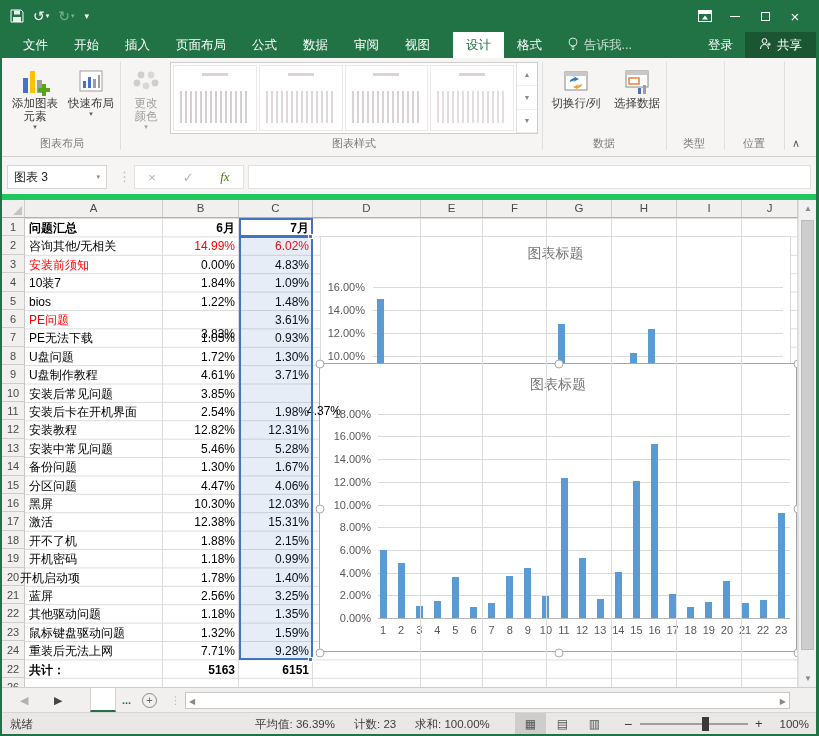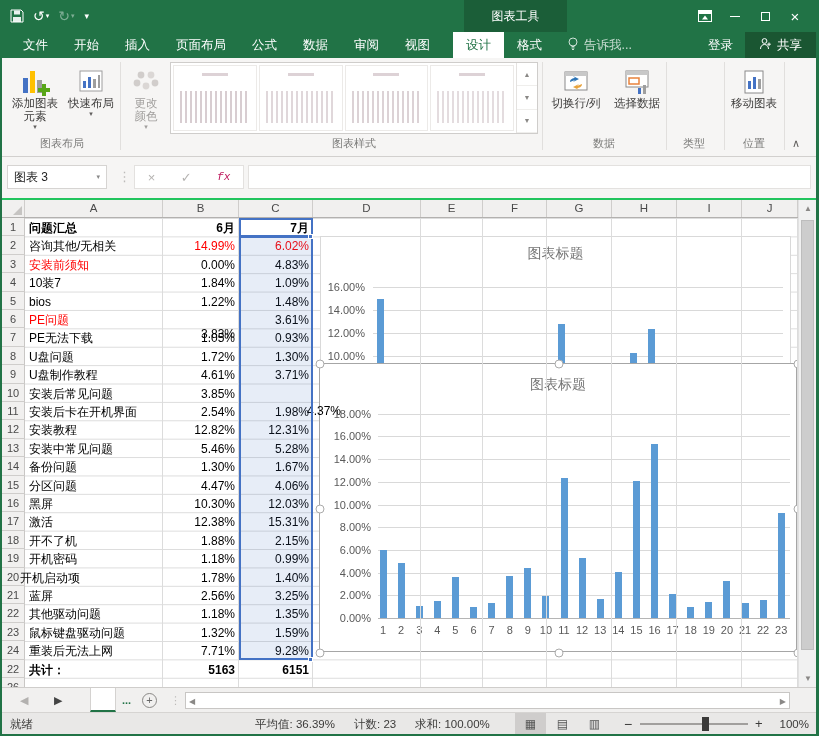--- a/index.html
+++ b/index.html
@@ -46,28 +46,28 @@
   .cards{flex:1;display:flex;padding:2px;gap:2px;}
   .card{flex:1;background:#fff;border:1px solid #eceae8;position:relative;}
   .card .mt{height:3px;width:26px;background:#ddd2d6;margin:7px auto 0;}
   .card .mb{position:absolute;left:6px;right:6px;bottom:7px;height:32px;
      background:repeating-linear-gradient(90deg,#d8cdd1 0 2px,transparent 2px 5px);}
   .gal-arrows{width:21px;border-left:1px solid #e4e2e0;display:flex;flex-direction:column;}
   .gal-arrows div{flex:1;display:flex;align-items:center;justify-content:center;font-size:7px;color:#8a8886;border-bottom:1px solid #efeeec;}
   .collapse{position:absolute;right:16px;bottom:6px;font-size:11px;color:#605e5c;}
 
   
-  .fbar{position:absolute;left:0;right:0;top:157px;height:43px;background:#f6f5f4;border-bottom:2px solid #22c55e;}
+  .fbar{position:absolute;left:0;right:0;top:157px;height:43px;background:#f6f5f4;border-bottom:6px solid #22c55e;}
   .namebox{position:absolute;left:5px;top:8px;width:100px;height:24px;background:#fff;border:1px solid #d6d4d2;
     font-size:12px;color:#222;display:flex;align-items:center;padding:0 6px;}
   .namebox .dd{margin-left:auto;font-size:7px;color:#888;}
   .fdots{position:absolute;left:116px;top:12px;color:#bdbbb9;font-size:13px;}
   .fbtns{position:absolute;left:132px;top:8px;width:110px;height:24px;background:#fff;border:1px solid #e3e1df;
     display:flex;align-items:center;justify-content:space-around;color:#b5b3b1;font-size:13px;}
-  .fbtns .fx{font-family:Liberation Mono, monospace;font-style:italic;color:#be185d;font-size:11px;}
+  .fbtns .fx{font-family:Liberation Serif, serif;font-style:italic;color:#4d7c0f;font-size:13px;}
   .finput{position:absolute;left:246px;right:5px;top:8px;height:24px;background:#fff;border:1px solid #e3e1df;}
 
   
   .colheads{position:absolute;left:0;top:200px;width:796px;height:18px;background:#f1f0ef;border-bottom:1px solid #b3b1af;}
   .ch{position:absolute;top:0;height:17px;text-align:center;font-size:11.5px;color:#4a4a4a;line-height:17px;border-right:1px solid #cfcdcb;}
   .corner{position:absolute;left:0;top:0;width:23px;height:17px;border-right:1px solid #cfcdcb;}
   .corner:after{content:"";position:absolute;right:2px;bottom:2px;border-left:9px solid transparent;border-bottom:9px solid #c6c4c2;}
   .gridbody{position:absolute;left:0;top:218px;width:796px;height:469px;background:#fff;overflow:hidden;
     background-image:linear-gradient(#dcdcdc 1px,transparent 1px);background-size:796px 18.4px;}
   .vline{position:absolute;top:0;bottom:0;width:1px;background:#dcdcdc;}
@@ -124,21 +124,20 @@
             <rect x="4" y="1.5" width="6" height="4" fill="#fff" opacity=".9"></rect>
             <rect x="3" y="8" width="8" height="5" fill="#fff" opacity=".9"></rect>
           </svg>
       </span>
       <span class="g">↺<span class="dd">▾</span></span>
       <span class="g dim">↻<span class="dd">▾</span></span>
       <span class="g">
           <span class="dd" style="font-size:9px">▾</span>
         </span>
     </div>
-    <div class="ctx-head">图表工具</div>
     <div class="winctl">
       <span class="wb">
         <svg width="14" height="12" viewBox="0 0 14 12">
             <rect x="0.5" y="0.5" width="13" height="11" fill="none" stroke="#fff"></rect>
             <rect x="1" y="1" width="12" height="3" fill="#fff"></rect>
             <path d="M7 5.5l3 4H4z" fill="#fff"></path>
           </svg>
       </span>
       <span class="wb">
           <span class="minbar"></span>
@@ -280,31 +279,20 @@
           </svg>
       </span>
       <span class="t">选择数据</span>
     </div>
     <div class="grp-label" style="left:543px;width:118px">数据</div>
     <div class="vsep" style="left:664px"></div>
 
     <div class="grp-label" style="left:666px;width:52px">类型</div>
     <div class="vsep" style="left:722px"></div>
 
-    <div class="bigbtn" style="left:726px;width:52px">
-      <span class="ic">
-        <svg width="30" height="30" viewBox="0 0 30 30">
-            <rect x="6" y="4" width="18" height="22" fill="#fff" stroke="#8a8a8a"></rect>
-            <rect x="9" y="14" width="3" height="8" fill="#4472c4"></rect>
-            <rect x="14" y="10" width="3" height="12" fill="#4472c4"></rect>
-            <rect x="19" y="12" width="3" height="10" fill="#9e9e9e"></rect>
-          </svg>
-      </span>
-      <span class="t">移动图表</span>
-    </div>
     <div class="grp-label" style="left:726px;width:52px">位置</div>
     <div class="vsep" style="left:782px"></div>
     <div class="collapse">∧</div>
   </div>
 
   <div class="fbar">
     <div class="namebox">
       <span>图表 3</span>
       <span class="dd">▾</span>
     </div>

